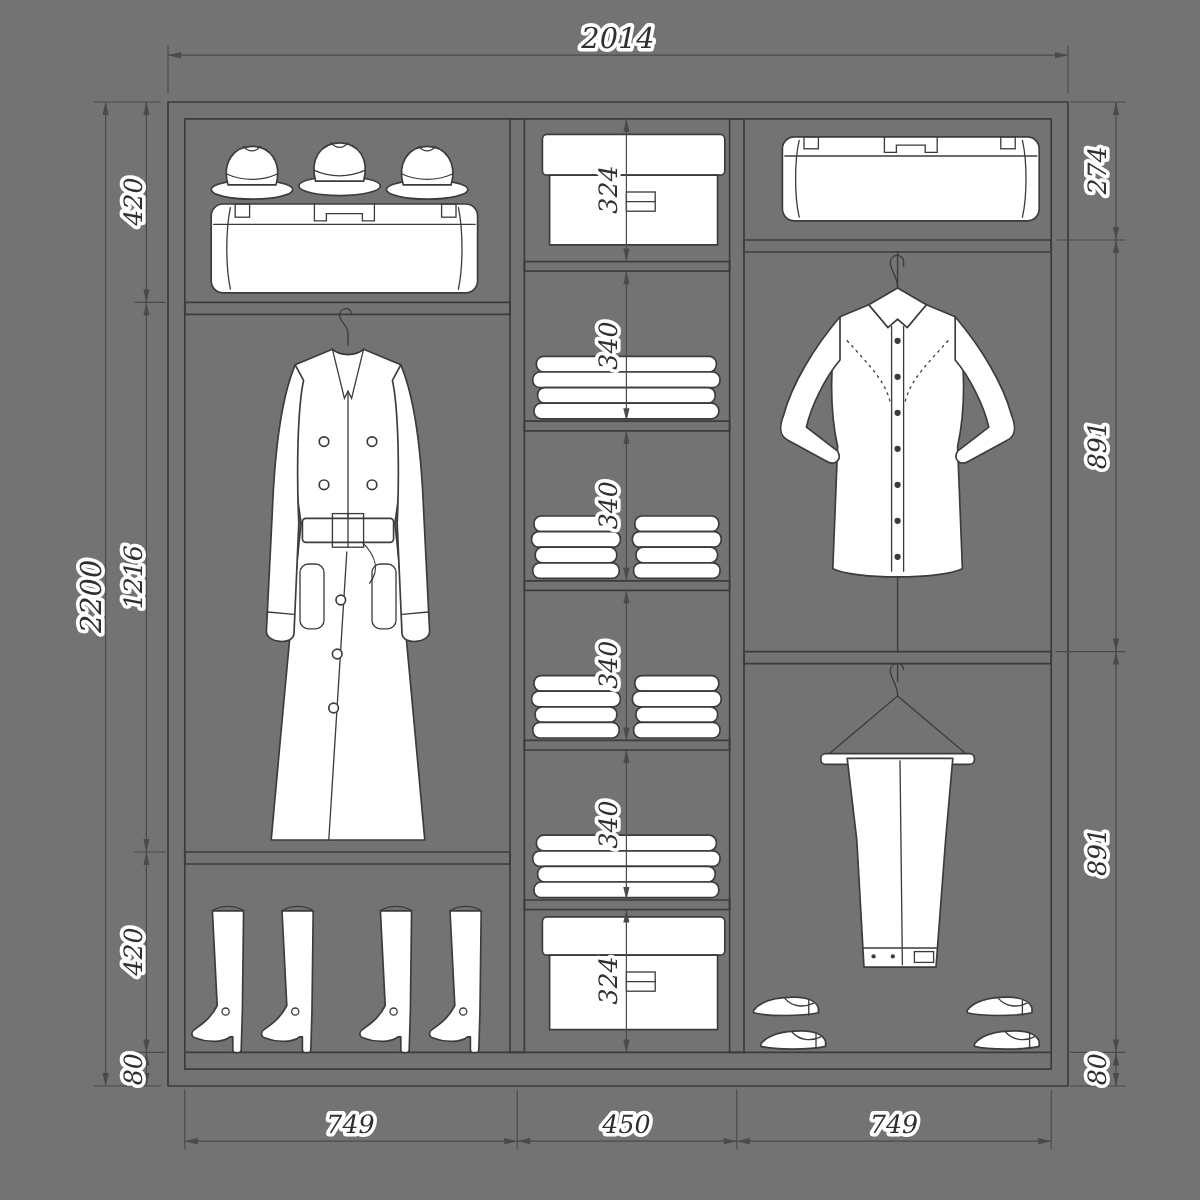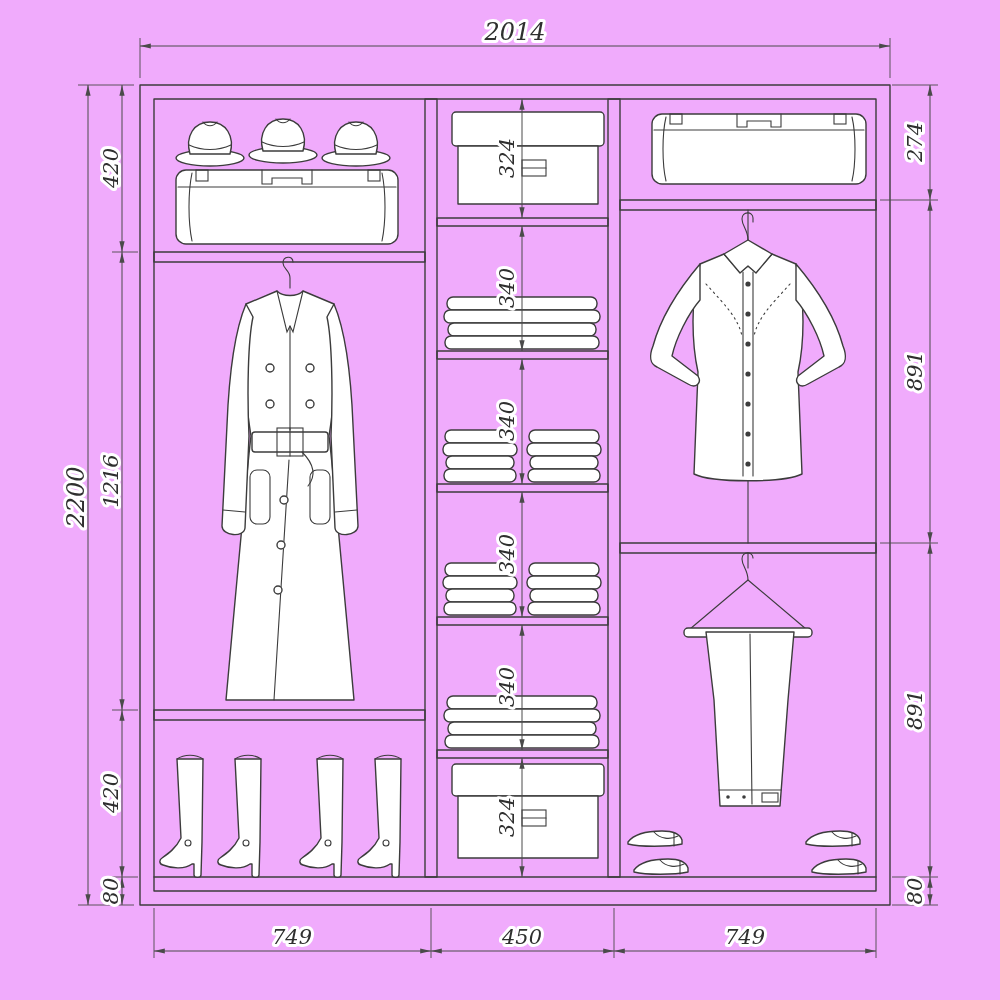--- a/index.html
+++ b/index.html
@@ -1,16 +1,16 @@
 <!DOCTYPE html>
 <html><head>
 <meta charset="utf-8">
 <style>
   html,body{margin:0;padding:0;background:#ffffff;width:1000px;height:1000px;}
-  .page{position:relative;width:1000px;height:1000px;background:#f0abfc;}
+  .page{position:relative;width:1000px;height:1000px;background:#737373;}
   svg{display:block}
   
   .ln{stroke:#3c3c3c;stroke-width:1.4;fill:none;stroke-linecap:round;stroke-linejoin:round}
   .fw{fill:#ffffff;stroke:#3c3c3c;stroke-width:1.4;stroke-linejoin:round}
   .det{stroke:#3c3c3c;stroke-width:1.1;fill:none;stroke-linecap:round}
   .dotted{stroke:#3c3c3c;stroke-width:1.1;fill:none;stroke-dasharray:1.5 4;stroke-linecap:round}
   .dot{fill:#3c3c3c}
   
   .ext{stroke:#4a4a4a;stroke-width:0.9;fill:none}
   .dml{stroke:#4a4a4a;stroke-width:1;fill:none}

